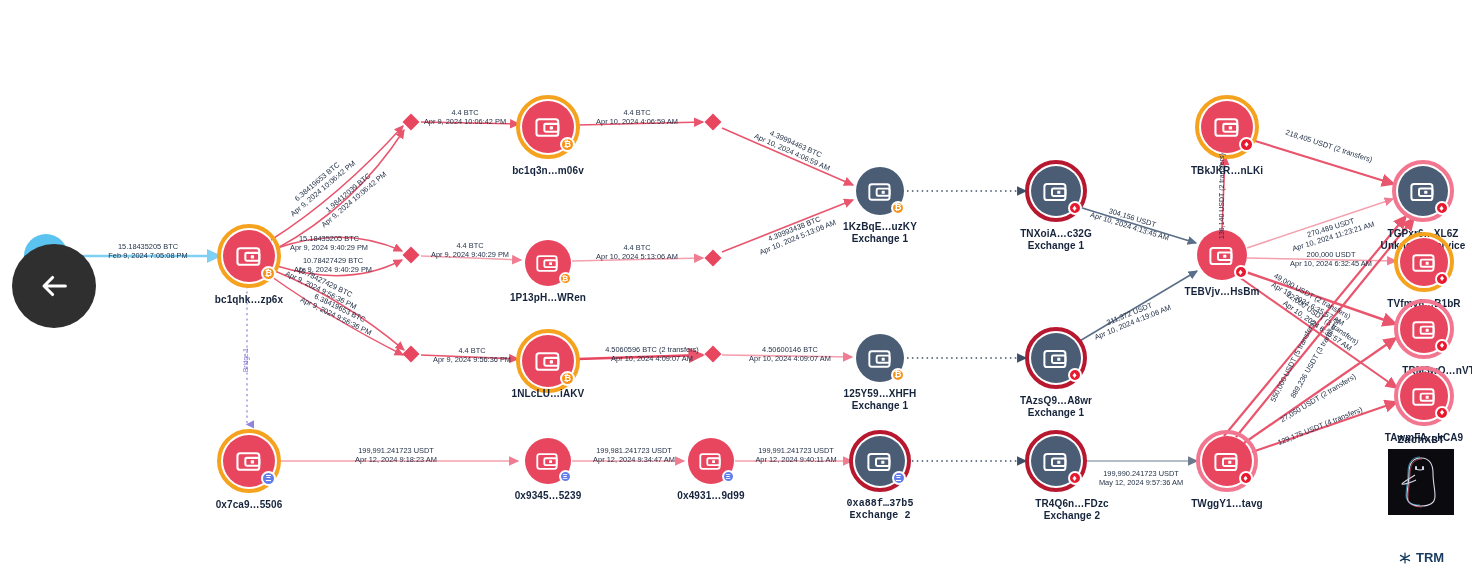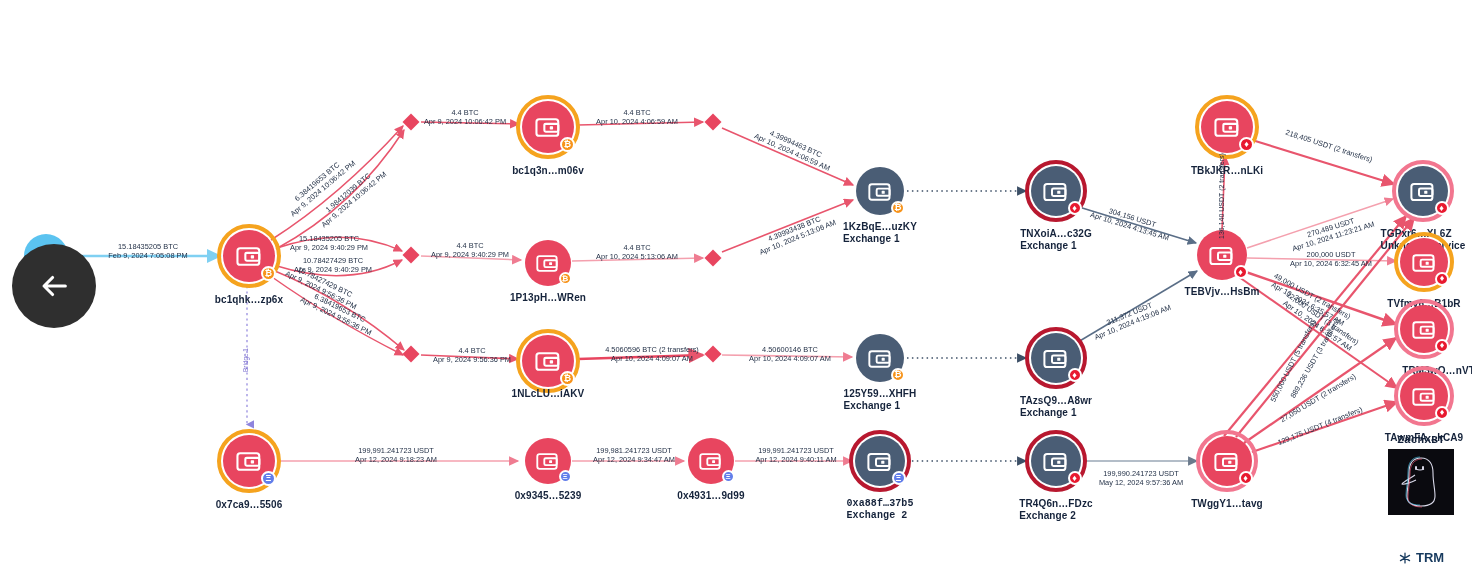--- a/index.html
+++ b/index.html
@@ -12,21 +12,21 @@
   .node{position:absolute;transform:translate(-50%,-50%);width:0;height:0;}
   .node .disc{position:absolute;left:50%;top:50%;transform:translate(-50%,-50%);
               border-radius:50%;display:flex;align-items:center;justify-content:center;}
   .node .ring{position:absolute;left:50%;top:50%;transform:translate(-50%,-50%);
               border-radius:50%;box-sizing:border-box;}
   .node .wallet-ic{position:relative;display:block;}
   .node .chip{position:absolute;border-radius:50%;box-sizing:border-box;
               display:flex;align-items:center;justify-content:center;
               color:#fff;font-weight:bold;line-height:1;border:2px solid #fff;}
   .node .caption{position:absolute;left:50%;top:0;transform:translateX(-50%);
-                 text-align:left;white-space:nowrap;color:#15233b;
+                 text-align:center;white-space:nowrap;color:#15233b;
                  font-size:10px;font-weight:bold;letter-spacing:.1px;}
   .node .caption .sub{display:block;font-size:10px;font-weight:bold;margin-top:1px;}
 
   
   .elabel{position:absolute;transform-origin:50% 50%;white-space:nowrap;
           color:#1d2b42;font-size:7.4px;line-height:1.22;text-align:center;
           pointer-events:none;}
   .elabel .l2{display:block;}
   .elabel.vert{font-size:7px;}
   .bridge-label{position:absolute;color:#3b3f6b;font-size:6.4px;white-space:nowrap;
@@ -374,21 +374,21 @@
       <div class="node" style="left: 1056px; top: 461px;">
         <div class="ring" style="width: 62px; height: 62px; border: 4px solid rgb(184, 24, 47);"></div>
         <div class="disc" style="width: 50px; height: 50px; background: rgb(74, 93, 117);">
           <svg class="wallet-ic" width="26" height="21" viewBox="0 0 26 21">
             <rect x="1.4" y="3" width="21" height="16" rx="2.6" fill="none" stroke="#ffffff" stroke-width="2"></rect>
             <rect x="9" y="7.5" width="13.5" height="7.5" rx="1.4" fill="none" stroke="#ffffff" stroke-width="2"></rect>
             <rect x="14.2" y="9.8" width="3.2" height="3" rx="0.6" fill="#ffffff"></rect>
           </svg>
         </div>
         <div class="chip" style="width: 14px; height: 14px; font-size: 9px; background: rgb(232, 25, 47); left: 11.5px; top: 10px;">♦</div>
-        <div class="caption" style="top: 37px;">TR4Q6n…FDzc<span class="sub">Exchange 2</span></div>
+        <div class="caption" style="top: 37px; margin-left: 16px;">TR4Q6n…FDzc<span class="sub">Exchange 2</span></div>
       </div>
       <div class="node" style="left: 1227px; top: 461px;">
         <div class="ring" style="width: 62px; height: 62px; border: 4px solid rgb(242, 118, 143);"></div>
         <div class="disc" style="width: 50px; height: 50px; background: rgb(232, 69, 95);">
           <svg class="wallet-ic" width="26" height="21" viewBox="0 0 26 21">
             <rect x="1.4" y="3" width="21" height="16" rx="2.6" fill="none" stroke="#ffffff" stroke-width="2"></rect>
             <rect x="9" y="7.5" width="13.5" height="7.5" rx="1.4" fill="none" stroke="#ffffff" stroke-width="2"></rect>
             <rect x="14.2" y="9.8" width="3.2" height="3" rx="0.6" fill="#ffffff"></rect>
           </svg>
         </div>

